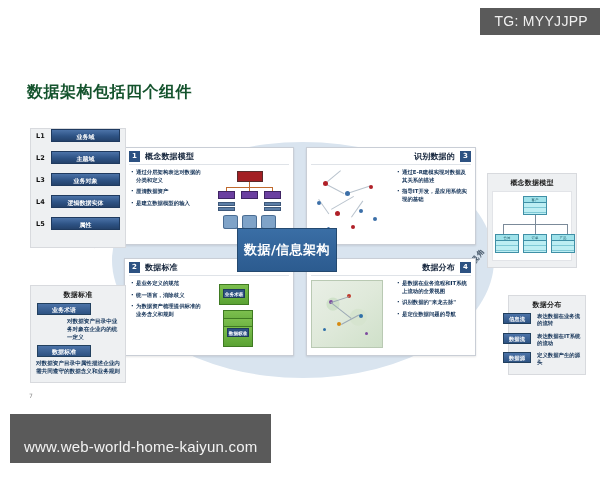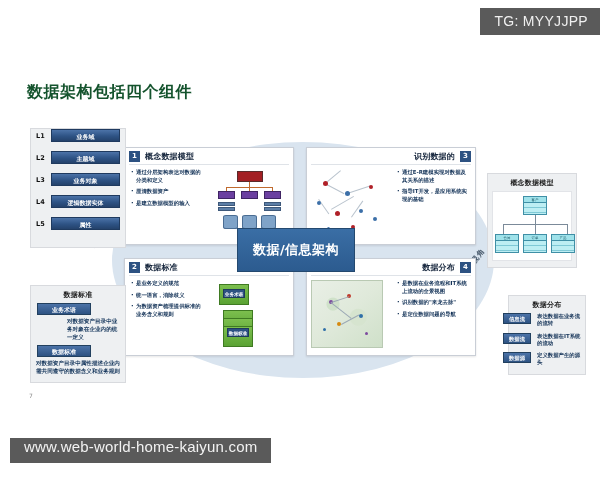--- a/index.html
+++ b/index.html
@@ -18,21 +18,21 @@
     position: absolute; top: 8px; right: 0;
     background: #5a5a5a; color: #f0f0f0;
     font-size: 14px; letter-spacing: .3px;
     padding: 5px 12px 6px 14px;
     font-family: Liberation Sans, sans-serif;
   }
   .wm-url {
     position: absolute; left: 10px; bottom: 17px;
     background: #5a5a5a; color: #f2f2f2;
     font-size: 15px; letter-spacing: .2px;
-    padding: 0 14px 8px 14px;
+    padding: 24px 14px 8px 14px;
     font-family: "Liberation Sans", sans-serif;
     white-space: nowrap;
   }
 
   
   .slide-title {
     position: absolute; left: 27px; top: 82px;
     font-size: 16px; font-weight: bold; color: #14532d;
     letter-spacing: .5px;
   }
@@ -191,21 +191,21 @@
     background:
       radial-gradient(circle at 30% 35%, #cfe1c9 0 6px, transparent 7px),
       radial-gradient(circle at 66% 55%, #d6e4cf 0 8px, transparent 9px),
       linear-gradient(140deg,#e9efe6 0%, #dfe9da 50%, #cfe0c9 100%);
     border: 1px solid #b9c9b3;
   }
 
   
   .center-badge {
     position: absolute; left: 237px; top: 228px;
-    width: 118px; height: 44px;
+    width: 100px; height: 44px;
     background: linear-gradient(180deg,#3a6ea5 0%, #2c5b8f 100%);
     border: 1px solid #24496f;
     color: #fff; font-size: 13px; font-weight: bold;
     display: flex; align-items: center; justify-content: center;
     letter-spacing: .5px;
   }
 </style>
 </head>
 <body>
 

